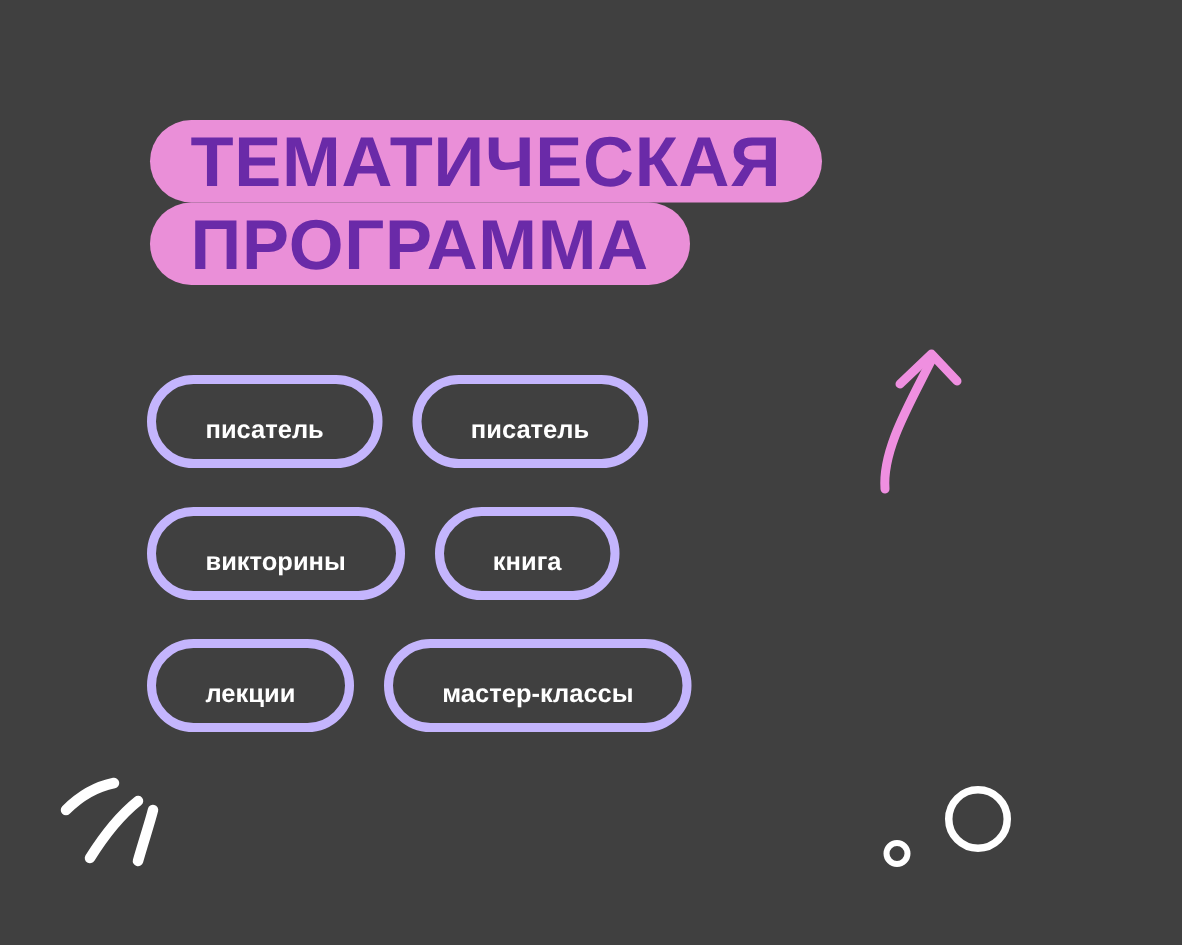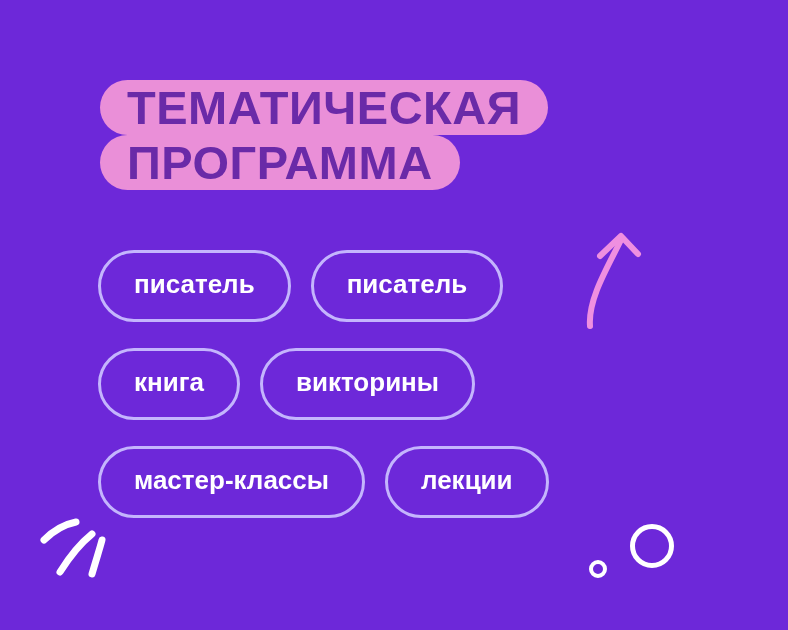--- a/index.html
+++ b/index.html
@@ -10,21 +10,21 @@
     width: 788px;
     height: 630px;
     overflow: hidden;
     font-family: "Liberation Sans", sans-serif;
   }
 
   #poster {
     position: relative;
     width: 788px;
     height: 630px;
-    background: #6d28d9;
+    background: #404040;
     overflow: hidden;
   }
 
   
   .title-block {
     position: absolute;
     left: 100px;
     top: 80px;
   }
   .title-pill {
@@ -52,28 +52,28 @@
   }
   .tag-row {
     display: flex;
     align-items: center;
     margin-bottom: 26px;
   }
   .tag-row:last-child {
     margin-bottom: 0;
   }
   .tag-pill {
-    border: 3px solid #c4b5fd;
+    border: 6px solid #c4b5fd;
     border-radius: 999px;
     color: #ffffff;
     background: transparent;
     font-weight: 700;
-    font-size: 26px;
+    font-size: 17px;
     line-height: 62px;
-    height: 72px;
+    height: 62px;
     padding: 0 33px;
     white-space: nowrap;
     margin-right: 20px;
     box-sizing: border-box;
     font-family: "Liberation Sans", sans-serif;
   }
   .tag-pill:last-child {
     margin-right: 0;
   }
 
@@ -122,27 +122,27 @@
   </div>
 
   <div class="tags">
 
     <div class="tag-row">
       <div class="tag-pill">писатель</div>
       <div class="tag-pill">писатель</div>
     </div>
 
     <div class="tag-row">
+      <div class="tag-pill">викторины</div>
       <div class="tag-pill">книга</div>
-      <div class="tag-pill">викторины</div>
     </div>
 
     <div class="tag-row">
+      <div class="tag-pill">лекции</div>
       <div class="tag-pill">мастер-классы</div>
-      <div class="tag-pill">лекции</div>
     </div>
 
   </div>
 
   <svg class="deco deco-arrow" width="70" height="110" viewBox="0 0 70 110">
     <path d="M12 104 C 10 78, 28 48, 43 18" fill="none" stroke="#ef8fe0" stroke-width="6" stroke-linecap="round"></path>
     <path d="M22 34 L 43 14 L 60 32" fill="none" stroke="#ef8fe0" stroke-width="6" stroke-linecap="round" stroke-linejoin="round"></path>
   </svg>
 
   <svg class="deco deco-slashes" width="90" height="80" viewBox="0 0 90 80">

